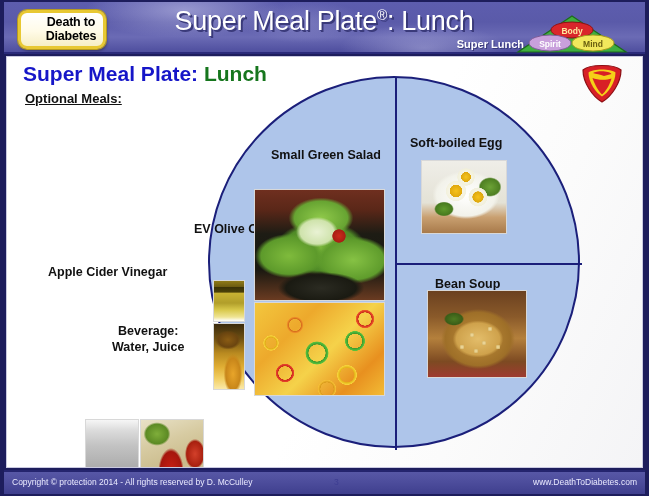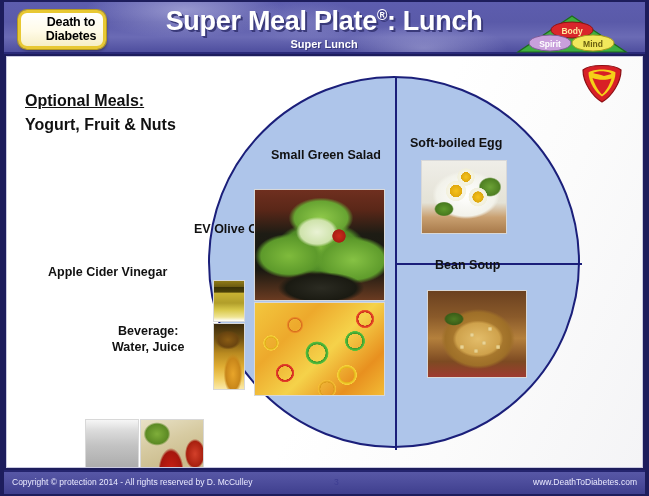--- a/index.html
+++ b/index.html
@@ -25,29 +25,29 @@
     background:
       radial-gradient(ellipse 140px 40px at 180px 8px, rgba(200,200,235,.55), rgba(200,200,235,0) 70%),
       radial-gradient(ellipse 120px 34px at 420px 46px, rgba(190,190,230,.45), rgba(190,190,230,0) 70%),
       radial-gradient(ellipse 90px 30px at 300px 20px, rgba(175,175,225,.35), rgba(175,175,225,0) 70%),
       linear-gradient(180deg,#5d5dae 0%,#5a5aa9 40%,#6b6bb5 70%,#4e4e9e 100%);
     border-bottom:2px solid #2a2a7a;
   }
   #header-title {
     position:absolute; left:120px; top:4px; width:400px;
     text-align:center;
-    font-size:27px; font-weight:bold; color:#ffffff;
+    font-size:27px; font-weight:normal; color:#ffffff;
     letter-spacing:-.3px;
     text-shadow:2px 2px 0 #3a3a7a, 1px 1px 0 #46468c;
     white-space:nowrap;
   }
   #header-title sup { font-size:14px; vertical-align:super; }
   #header-subtitle {
     position:absolute; left:120px; top:36px; width:400px;
-    text-align:center;
+    text-align:right;
     font-size:11px; font-weight:bold; color:#ffffff;
     text-shadow:1px 1px 0 #3a3a7a;
   }
 
   
   #dtd-logo {
     position:absolute; left:14px; top:8px; width:88px; height:39px;
     background:linear-gradient(180deg,#ffffff 0%,#fffbe8 55%,#f6eec4 100%);
     border:3px solid #e8c832;
     border-radius:9px;
@@ -78,21 +78,21 @@
   #slide-heading {
     position:absolute; left:16px; top:5px;
     font-size:21px; font-weight:bold; white-space:nowrap;
   }
   #slide-heading .b { color:#1616c8; }
   #slide-heading .g { color:#16761d; }
 
   
   #optional-block {
     position:absolute; left:18px; top:32px;
-    font-size:16px; font-weight:bold; color:#111;
+    font-size:13px; font-weight:bold; color:#111;
     line-height:1.52;
   }
   #optional-block .hdr { text-decoration:underline; }
 
   
   #plate {
     position:absolute; left:201px; top:19px; width:372px; height:372px;
     border-radius:50%;
     background:#aec5ea;
     border:2px solid #1b1f7a;
@@ -107,21 +107,21 @@
   }
 
   
   .label {
     position:absolute;
     font-size:12.5px; font-weight:bold; color:#111;
     line-height:1.3; white-space:nowrap;
   }
   #lbl-salad   { left:264px; top:90px; text-align:left; }
   #lbl-egg     { left:403px; top:78px;text-align:right; }
-  #lbl-soup    { left:428px; top:200px; }
+  #lbl-soup    { left:428px; top:219px; }
   #lbl-oil     { left:152px; top:164px;padding-left:35px; }
   #lbl-acv     { left:41px;  top:207px; }
   #lbl-bev     { left:105px; top:266px; text-align:center; }
 
   
   .photo {
     position:absolute;
     border:1px solid #d8d8d8;
     background:#eee;
     overflow:hidden;
@@ -258,24 +258,27 @@
         <ellipse cx="77" cy="29" rx="21" ry="8" fill="#f2e85c" stroke="#a59b1e" stroke-width="1"></ellipse>
         <text x="56" y="19.5" font-family="Liberation Sans, sans-serif" font-size="8.5" font-weight="bold" fill="#ffe9a0" text-anchor="middle">Body</text>
         <text x="34" y="32.5" font-family="Liberation Sans, sans-serif" font-size="8.5" font-weight="bold" fill="#ffffff" text-anchor="middle">Spirit</text>
         <text x="77" y="32.5" font-family="Liberation Sans, sans-serif" font-size="8.5" font-weight="bold" fill="#6b6010" text-anchor="middle">Mind</text>
       </svg>
     </div>
   </div>
 
   <div id="canvas">
 
+    <div id="slide-heading">
+      <span class="b">Super Meal Plate:</span>
+      <span class="g">Lunch</span>
+    </div>
 
     <div id="optional-block">
       <div class="hdr">Optional Meals:</div>
-      <div>Yogurt, Fruit &amp; Nuts</div>
     </div>
 
     <div id="plate">
       <div id="plate-divider-v"></div>
       <div id="plate-divider-h"></div>
     </div>
 
     <div class="label" id="lbl-salad">Small Green Salad</div>
     <div class="label" id="lbl-egg">Soft-boiled Egg</div>
     <div class="label" id="lbl-soup">Bean Soup</div>

